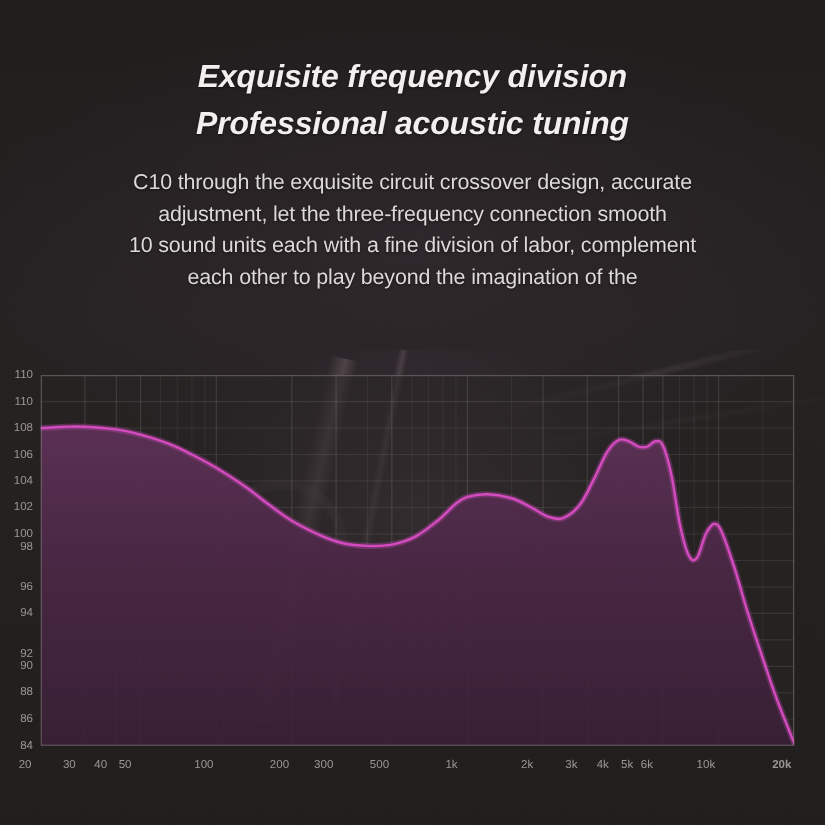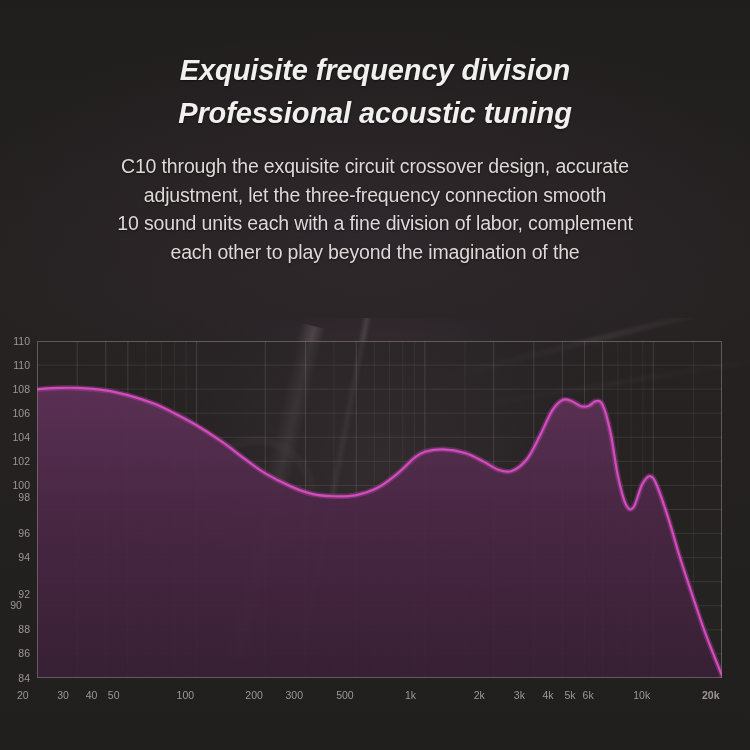--- a/index.html
+++ b/index.html
@@ -259,21 +259,21 @@
       <div class="tick ytick" style="left: 2px; top: 41.5714px;">110</div>
       <div class="tick ytick" style="left: 2px; top: 65.6429px;">108</div>
       <div class="tick ytick" style="left: 2px; top: 89.7143px;">106</div>
       <div class="tick ytick" style="left: 2px; top: 113.786px;">104</div>
       <div class="tick ytick" style="left: 2px; top: 137.857px;">102</div>
       <div class="tick ytick" style="left: 2px; top: 161.929px;">100</div>
       <div class="tick ytick" style="left: 2px; top: 174px;">98</div>
       <div class="tick ytick" style="left: 2px; top: 210.071px;">96</div>
       <div class="tick ytick" style="left: 2px; top: 234.143px;">94</div>
       <div class="tick ytick" style="left: 2px; top: 258.214px; margin-top: 13px;">92</div>
-      <div class="tick ytick" style="left: 2px; top: 282.286px; text-align: center;">90</div>
+      <div class="tick ytick" style="left: 2px; top: 282.286px;">90</div>
       <div class="tick ytick" style="left: 2px; top: 306.357px;">88</div>
       <div class="tick ytick" style="left: 2px; top: 330.429px;">86</div>
       <div class="tick ytick" style="left: 2px; top: 354.5px;">84</div>
     </div>
   <div id="xticks">
       <div class="tick xtick" style="width: 40px; left: 17px; top: 372px;">20</div>
       <div class="tick xtick" style="width: 40px; left: 57.2075px; top: 372px;">30</div>
       <div class="tick xtick" style="width: 40px; left: 85.7352px; top: 372px;">40</div>
       <div class="tick xtick" style="width: 40px; left: 107.863px; top: 372px;">50</div>
       <div class="tick xtick" style="width: 40px; left: 176.598px; top: 372px;">100</div>

